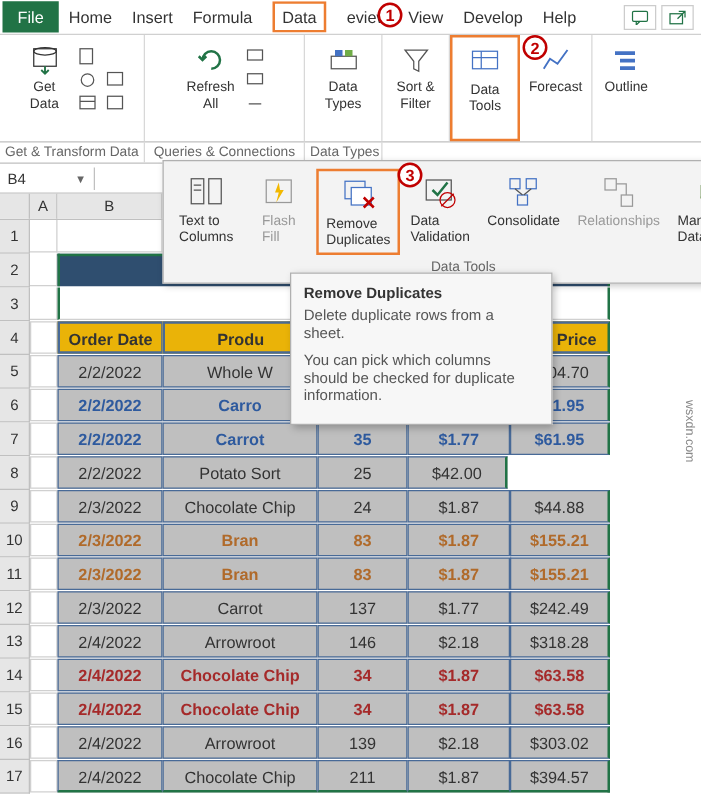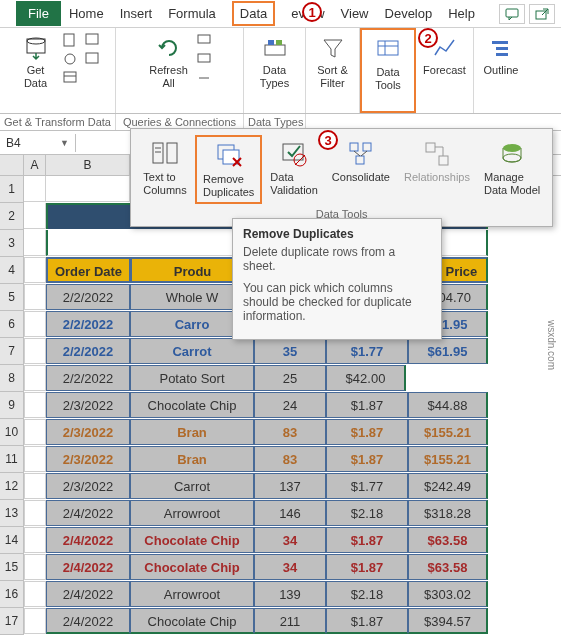--- a/index.html
+++ b/index.html
@@ -1,30 +1,30 @@
 <!DOCTYPE html>
 <html><head>
 <meta charset="utf-8">
 <style>
 * { box-sizing: border-box; margin: 0; padding: 0; font-family: "Segoe UI", Arial, sans-serif; }
 body { background: #fff; width: 561px; font-size: 12px; color: #333; position: relative; }
 
 
-.menubar { display: flex; align-items: center; height: 28px; border-bottom: 1px solid #d0d0d0; padding-left: 16px; text-align: center; }
+.menubar { display: flex; align-items: center; height: 28px; border-bottom: 1px solid #d0d0d0; padding-left: 2px; text-align: center; }
 .file-tab { background: #217346; color: #fff; padding: 5px 12px; font-size: 13px; }
 .tab { padding: 5px 8px; font-size: 13px; color: #333; cursor: pointer; white-space: nowrap; overflow: hidden; }
 .tab.active { position: relative; }
 .active-box { border: 2px solid #ed7d31; padding: 3px 6px; }
 .menubar-right { margin-left: auto; display: flex; gap: 4px; padding-right: 6px; }
 .menubar-btn { border: 1px solid #ccc; width: 26px; height: 20px; display: flex; align-items: center; justify-content: center; color: #217346; }
 
 
 .ribbon { display: flex; border-bottom: 1px solid #c0c0c0; height: 86px; }
 .ribbon-group { border-right: 1px solid #d8d8d8; padding: 4px 6px 0 6px; display: flex; flex-direction: column; align-items: center; justify-content: space-between; }
-.ribbon-group-content { display: flex; gap: 4px; align-items: flex-start; }
+.ribbon-group-content { display: flex; gap: 4px; align-items: flex-end; }
 .ribbon-btn { display: flex; flex-direction: column; align-items: center; padding: 2px 4px; cursor: pointer; min-width: 44px; }
 .ribbon-btn .icon { width: 28px; height: 28px; display: flex; align-items: center; justify-content: center; margin-bottom: 2px; }
 .ribbon-btn .label { font-size: 11px; text-align: center; line-height: 1.15; }
 .ribbon-stack { display: flex; flex-direction: column; gap: 3px; }
 .ribbon-stack .mini { width: 18px; height: 16px; display: flex; align-items: center; justify-content: center; }
 .group-label-bar { display: flex; border-bottom: 1px solid #c0c0c0; font-size: 11px; color: #666; }
 .group-label { border-right: 1px solid #d8d8d8; padding: 2px 4px; text-align: center; white-space: nowrap; overflow: hidden; }
 .data-tools-box { border: 2px solid #ed7d31; }
 
 
@@ -424,20 +424,30 @@
             <svg width="28" height="28">
               <rect x="2" y="3" width="10" height="20" fill="none" stroke="#555"></rect>
               <rect x="16" y="3" width="10" height="20" fill="none" stroke="#555"></rect>
               <line x1="4" y1="8" x2="10" y2="8" stroke="#555"></line>
               <line x1="4" y1="12" x2="10" y2="12" stroke="#555"></line>
             </svg>
           </div>
         <div class="label" style="white-space:pre">Text to
 Columns</div>
       </div>
+      <div class="dt-btn">
+        <div class="icon">
+            <svg width="28" height="28">
+              <rect x="4" y="4" width="20" height="18" fill="none" stroke="#999"></rect>
+              <path d="M14 6 L11 14 L14 14 L12 22 L18 12 L15 12 Z" fill="#f2b800"></path>
+            </svg>
+          </div>
+        <div class="label" style="white-space:pre;color:#999">Flash
+Fill</div>
+      </div>
       <div class="dt-btn remove-dup-box">
         <div class="icon">
             <svg width="28" height="28">
               <rect x="3" y="3" width="16" height="14" fill="none" stroke="#4472c4"></rect>
               <rect x="8" y="8" width="16" height="14" fill="#fff" stroke="#4472c4"></rect>
               <path d="M18 16 L26 24 M26 16 L18 24" stroke="#c00000" stroke-width="2"></path>
             </svg>
           </div>
         <div class="label" style="white-space:pre">Remove
 Duplicates</div>

